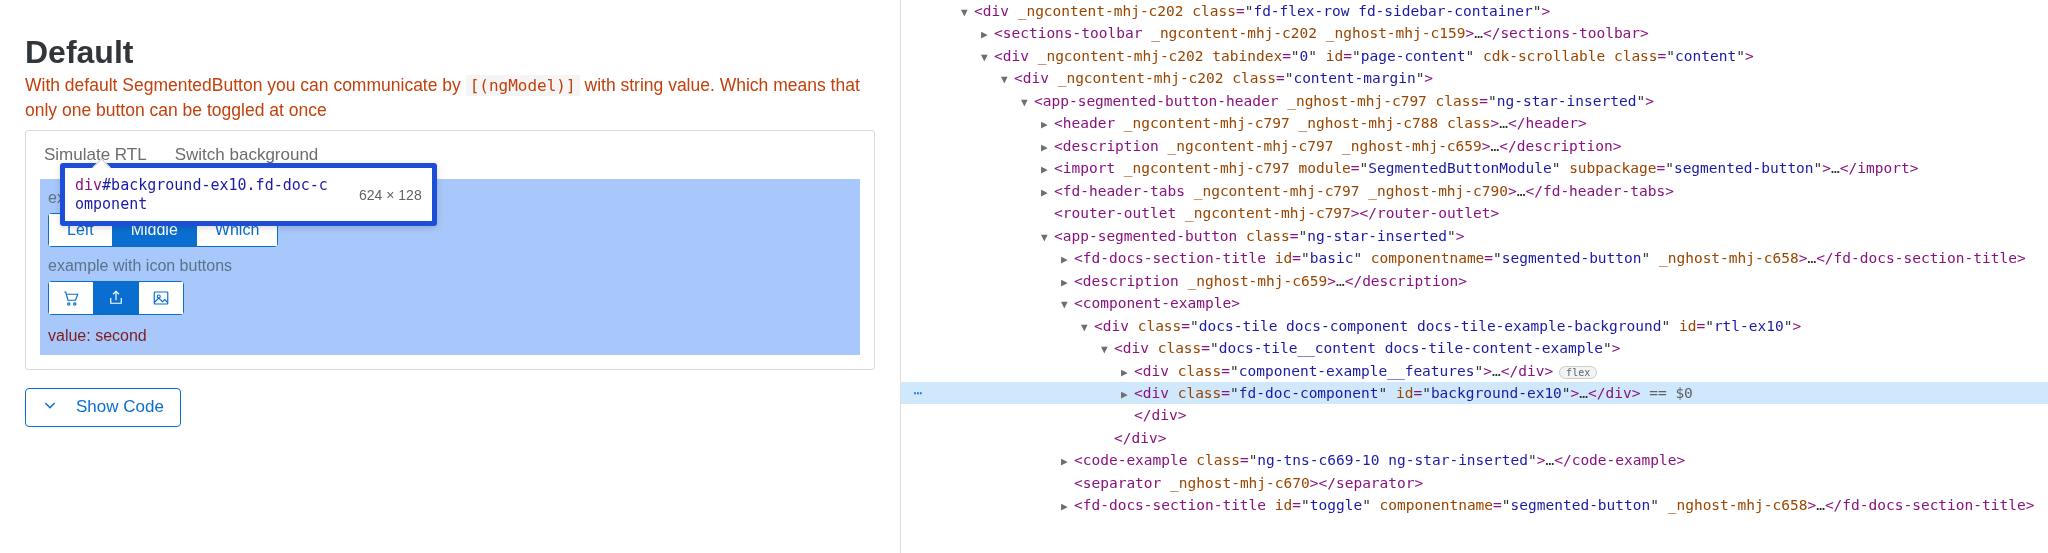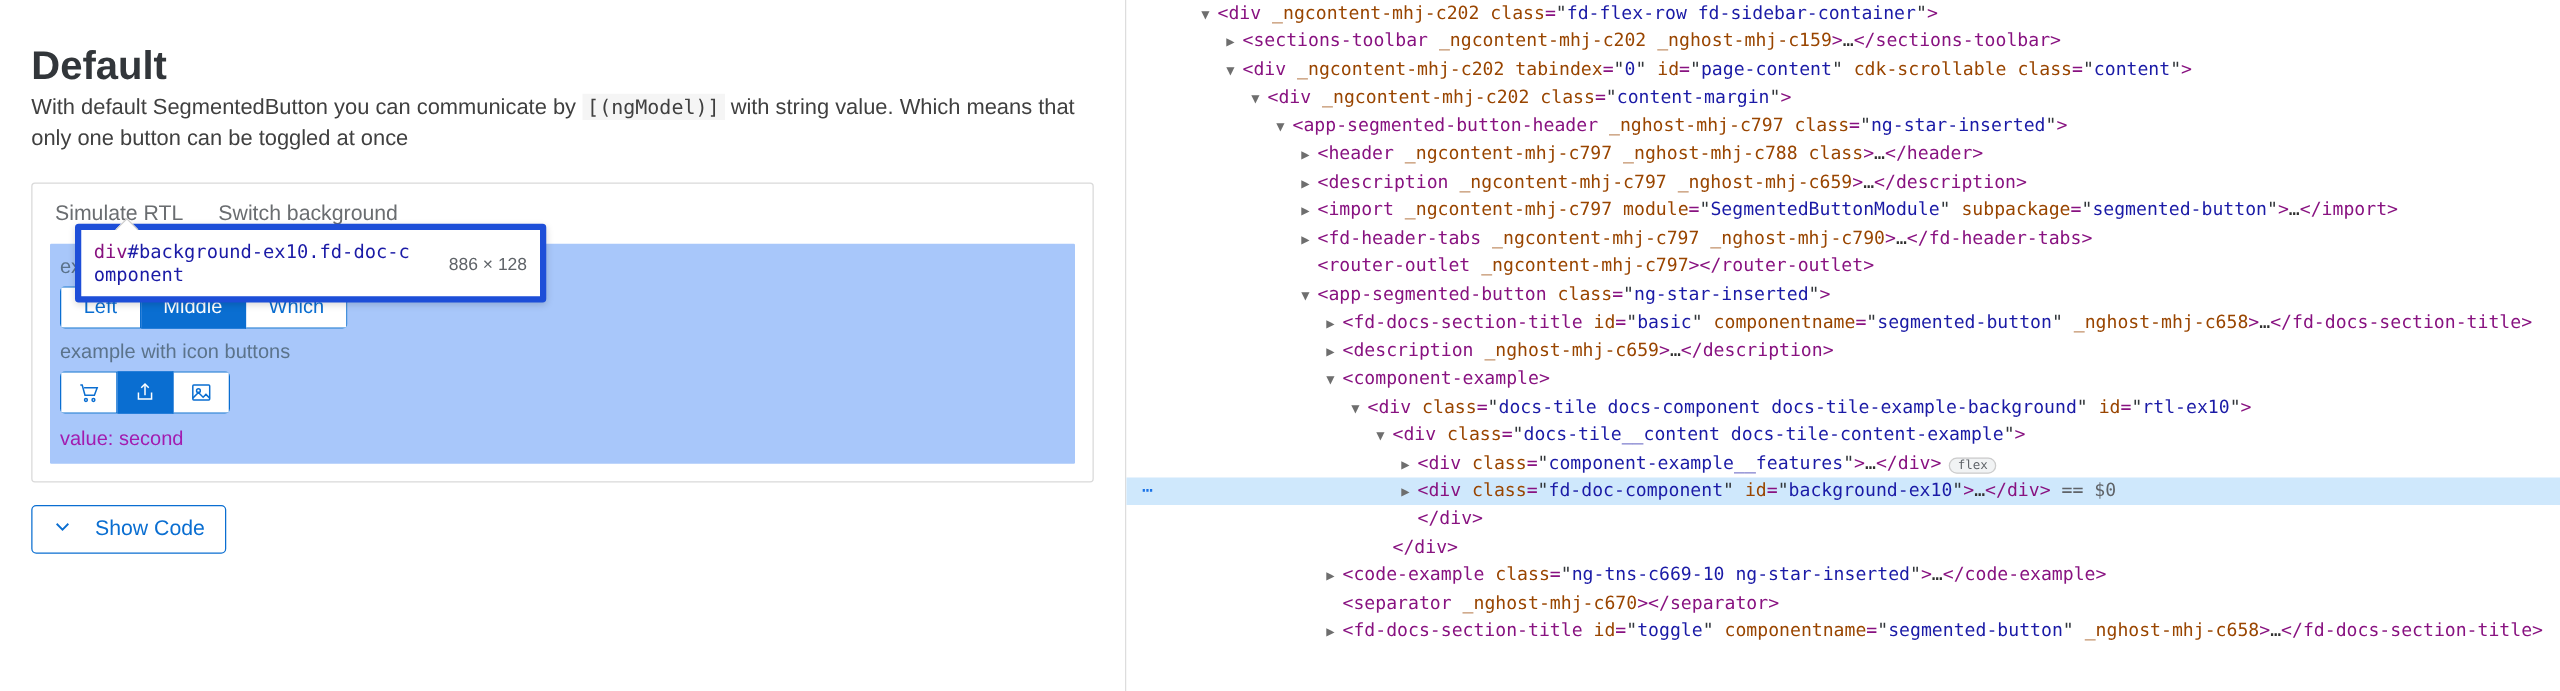--- a/index.html
+++ b/index.html
@@ -30,22 +30,22 @@
   white-space: nowrap;
 }
 h2.title {
   font-size: 32px;
   font-weight: 700;
   margin: 14px 0 2px 0;
 }
 .desc {
   font-size: 17.5px;
   line-height: 1.45;
-  color: #404040;
-  margin-bottom: 22px;
+  color: #c2410c;
+  margin-bottom: 6px;
 }
 code.inline {
   font-family: Menlo, Consolas, monospace;
   background: #f5f5f5;
   padding: 1px 4px;
   font-size: 16px;
 }
 .docs-tile {
   border: 1px solid #d9d9d9;
   border-radius: 3px;
@@ -109,21 +109,21 @@
   font-size: 16px;
   color: #0a6ed1;
   background: #ffffff;
   border: 1px solid #0a6ed1;
   cursor: pointer;
 }
 .seg-btn + .seg-btn { border-left: none; }
 .seg-btn.active { background: #0a6ed1; color: #fff; }
 .seg-btn.icon { padding: 7px 13px; }
 .seg-btn svg { width: 18px; height: 18px; display:block; stroke: currentColor; fill: none; stroke-width: 1.6; }
-.val { font-size: 16px; color: #a21caf; margin-top: 4px; }
+.val { font-size: 16px; color: #7f1d1d; margin-top: 4px; }
 .show-code-btn {
   margin-top: 18px;
   display: inline-flex;
   align-items: center;
   gap: 18px;
   border: 1.5px solid #0a6ed1;
   color: #0a6ed1;
   background: #fff;
   padding: 8px 16px;
   border-radius: 4px;
@@ -158,21 +158,21 @@
   </p>
 
   <div class="docs-tile">
     <div class="features">
       <span>Simulate RTL</span>
       <span>Switch background</span>
     </div>
 
     <div class="tooltip">
       <span class="sel"><span class="tag">div</span><span class="id">#background-ex10</span><span class="id">.fd-doc-component</span></span>
-      <span class="dim">886 × 128</span>
+      <span class="dim">624 × 128</span>
     </div>
 
     <div class="highlight-area">
       <div class="ex-label">example with label buttons</div>
       <div class="seg-group">
         <button class="seg-btn">Left</button>
         <button class="seg-btn active">Middle</button>
         <button class="seg-btn">Which</button>
       </div>
       <div class="ex-label">example with icon buttons</div>

